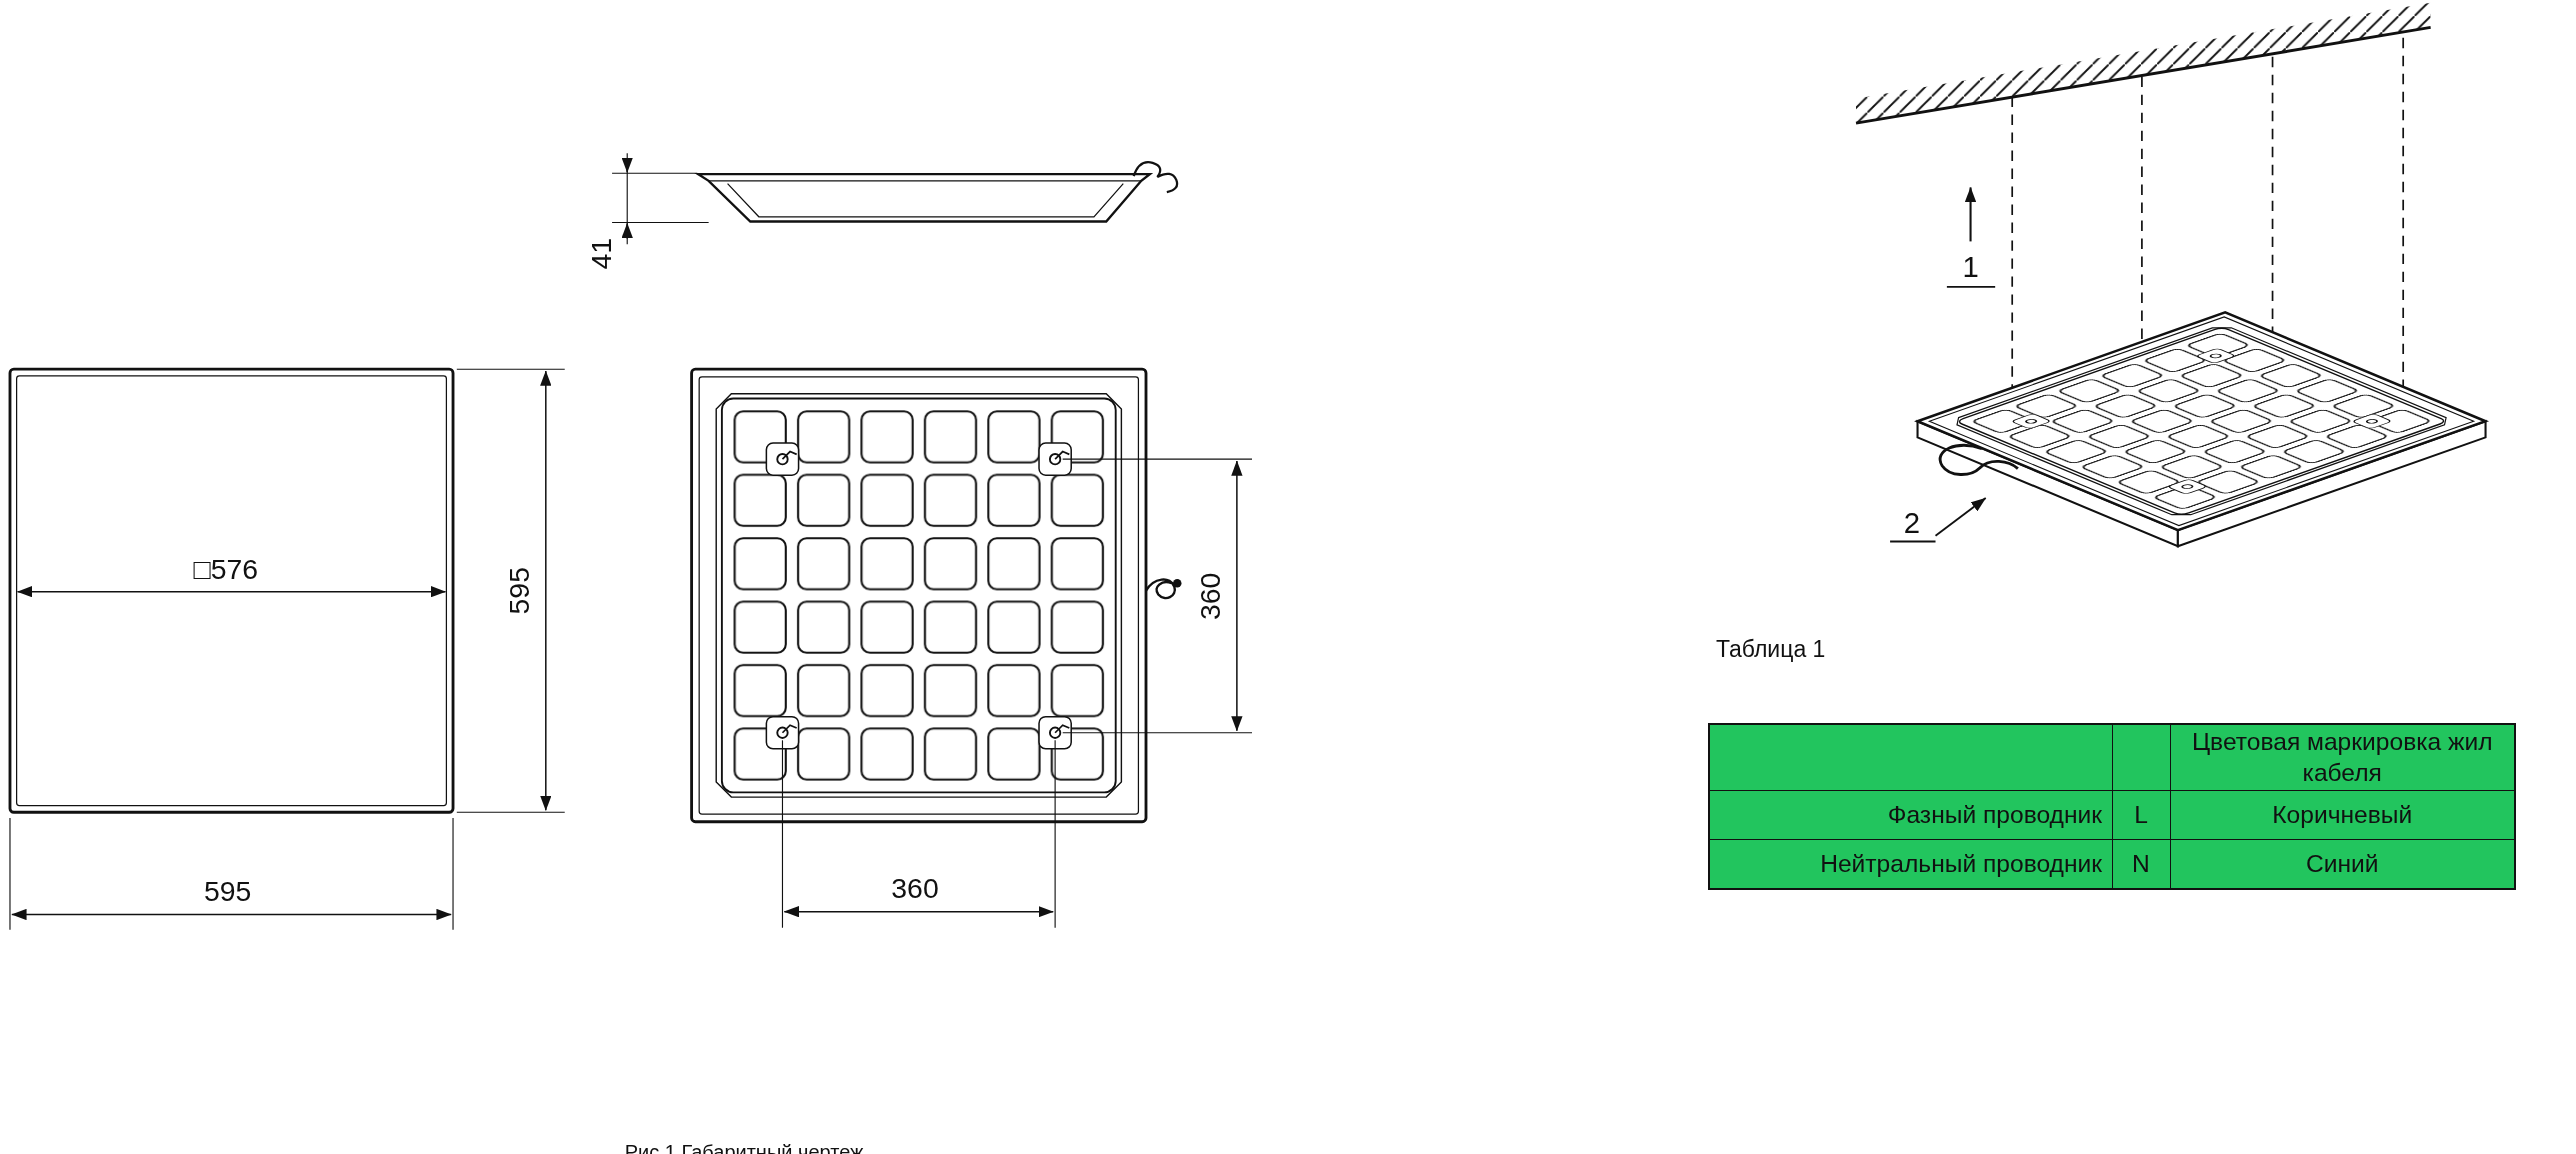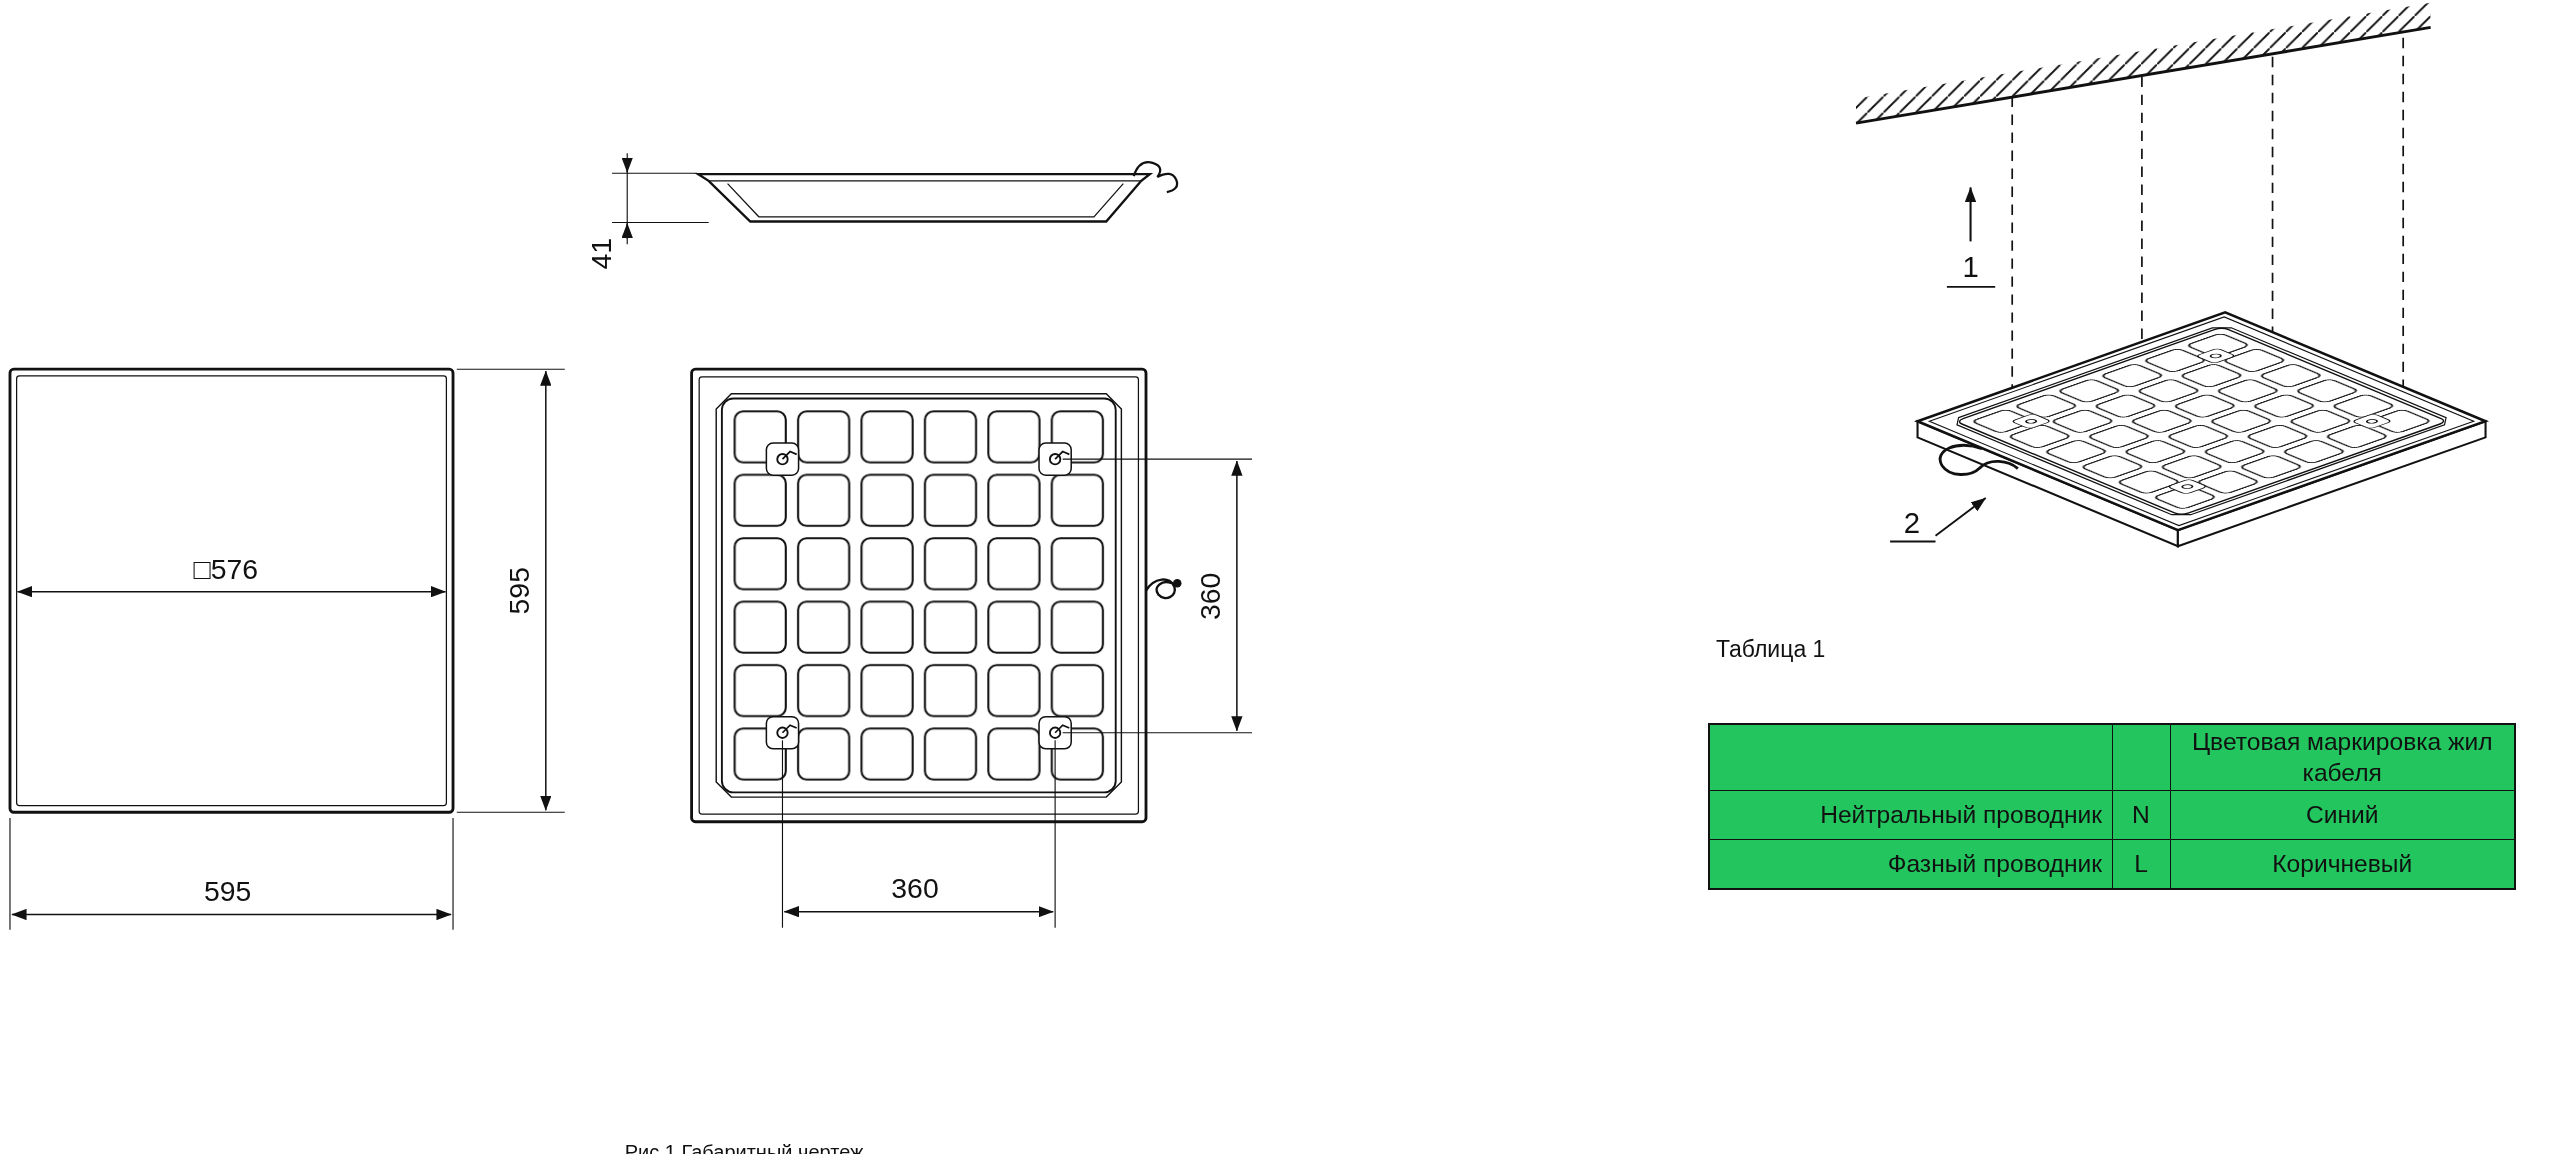--- a/index.html
+++ b/index.html
@@ -173,28 +173,28 @@
         <col style="width:58px">
         <col style="width:345px">
       </colgroup>
   <tbody>
         <tr class="hrow">
     <td class="c1"></td>
     <td></td>
     <td>Цветовая маркировка жил кабеля</td>
   </tr>
   <tr class="drow">
+    <td class="c1">Фазный проводник</td>
+    <td>L</td>
+    <td>Коричневый</td>
+  </tr>
+  <tr class="drow">
     <td class="c1">Нейтральный проводник</td>
     <td>N</td>
     <td>Синий</td>
   </tr>
-  <tr class="drow">
-    <td class="c1">Фазный проводник</td>
-    <td>L</td>
-    <td>Коричневый</td>
-  </tr>
 </tbody>
     </table>
 
 <div id="cap1" class="cap">Рис.1 Габаритный чертеж.</div>
 
 </div>
 
 
 </body></html>

